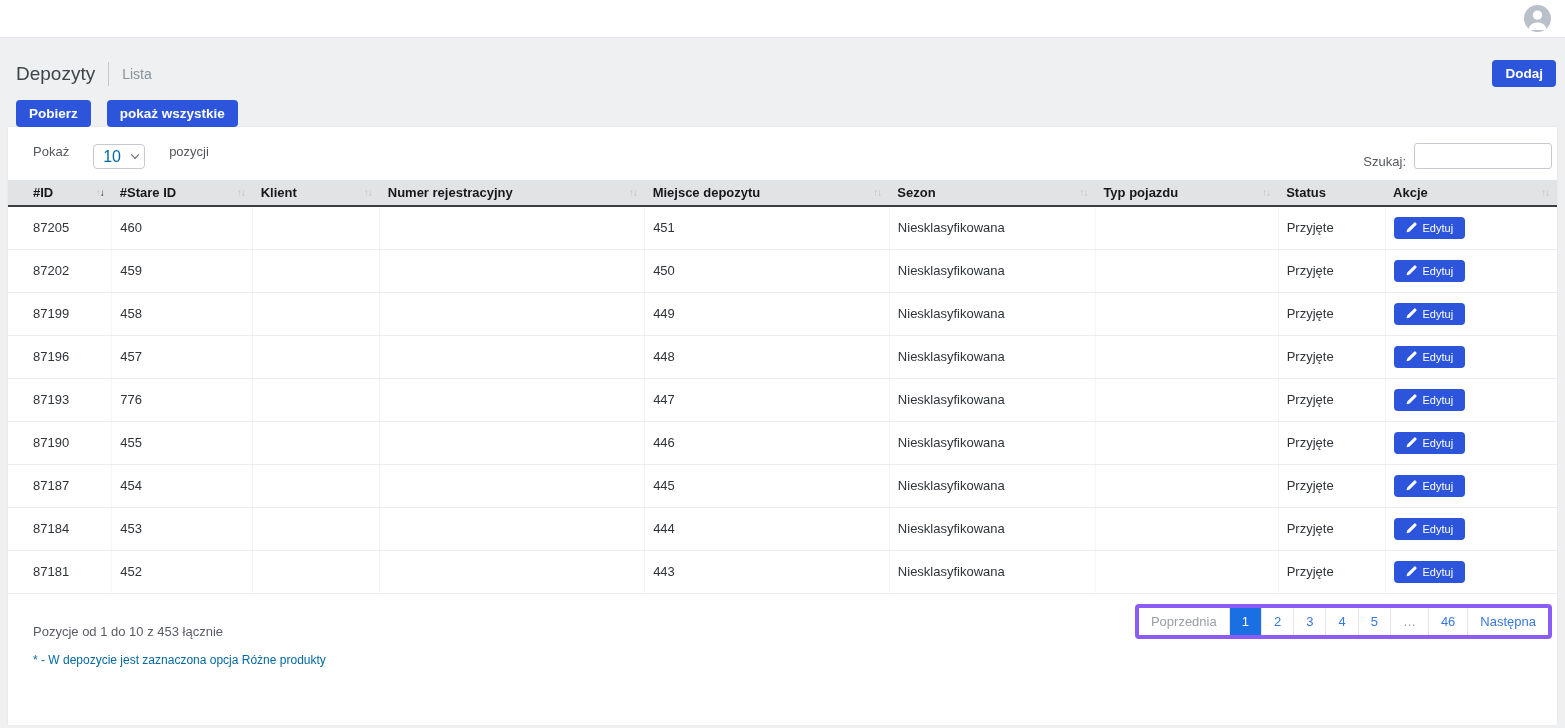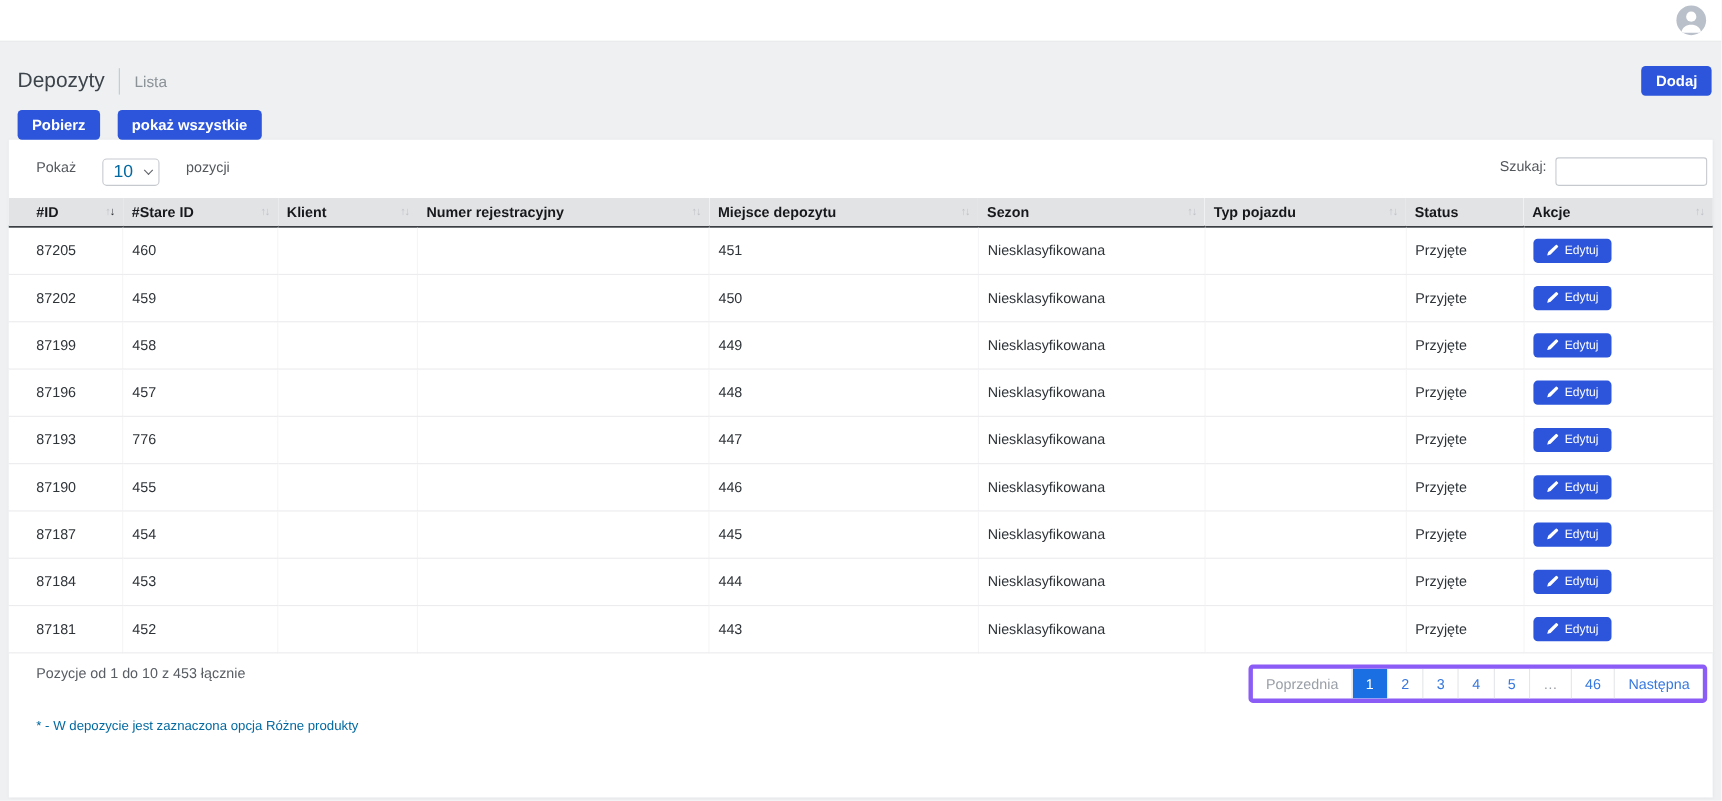--- a/index.html
+++ b/index.html
@@ -34,40 +34,40 @@
   .card{margin:0 8px;background:#fff;height:598px;box-shadow:0 0 3px rgba(0,0,0,.06);}
   .controls{display:flex;justify-content:space-between;align-items:center;padding:16px 5px 11px 25px;}
   .length-control{display:flex;align-items:flex-start;gap:24px;font-size:13px;color:#53575c;}
   .select-wrap{position:relative;display:inline-block;}
   .select-wrap select{appearance:none;-webkit-appearance:none;width:52px;height:25px;
     border:1px solid #c6cacf;border-radius:4px;background:#fff;color:#0369a1;
     font-family:inherit;font-size:16px;padding:0 16px 0 9px;cursor:pointer;}
   .chev{position:absolute;right:7px;top:50%;width:6px;height:6px;
     border-right:1.6px solid #5f6469;border-bottom:1.6px solid #5f6469;
     transform:translateY(-70%) rotate(45deg);pointer-events:none;}
-  .search-control{display:flex;align-items:flex-start;font-size:13px;color:#53575c;}
+  .search-control{display:flex;align-items:flex-end;font-size:13px;color:#53575c;}
   .search-control input{width:138px;height:26px;border:1px solid #c6cacf;border-radius:3px;
     margin-left:8px;font-family:inherit;font-size:13px;padding:0 7px;outline:none;}
   
   table{width:100%;border-collapse:collapse;table-layout:fixed;font-size:13px;}
   thead th{background:var(--header-bg);text-align:left;font-weight:700;color:#16181b;
     height:26px;padding:4px 8px;border-bottom:2px solid #3b3f43;position:relative;cursor:pointer;}
   thead th:first-child{padding-left:25px;}
   .sort-icons{position:absolute;right:8px;top:50%;transform:translateY(-52%);
     font-size:10px;letter-spacing:-1px;color:#bfc3c7;font-weight:400;}
   .sort-icons .active{color:#2a2e32;}
   tbody td{height:43px;padding:0 8px;border-bottom:1px solid #ececee;border-right:1px solid #f5f5f7;
     color:#2f3439;background:#fff;}
   tbody td:first-child{padding-left:25px;}
   tbody td:last-child{border-right:none;}
   .btn-edit{display:inline-flex;align-items:center;gap:6px;font-size:11px;font-weight:500;
     padding:5px 12px;border-radius:4px;}
   .btn-edit .pencil{width:11px;height:11px;}
   
-  .table-footer{display:flex;justify-content:space-between;align-items:flex-start;padding:10px 5px 0 25px;}
+  .table-footer{display:flex;justify-content:space-between;align-items:flex-end;padding:10px 5px 0 25px;}
   .info{font-size:13px;color:#585d63;}
   .pagination{display:inline-flex;border:4px solid #8b5cf6;border-radius:4px;overflow:hidden;background:#fff;}
   .page-item{padding:6px 12px;font-size:13px;color:#3878de;border-left:1px solid #e4e6e9;
     text-align:center;cursor:pointer;min-width:14px;user-select:none;}
   .page-item:first-child{border-left:none;}
   .page-item.muted{color:#999fa6;}
   .page-item.active{background:var(--pagination-active);color:#fff;font-weight:500;}
   .note{padding:14px 25px 0;font-size:12px;color:#0369a1;}
 </style>
 </head>

